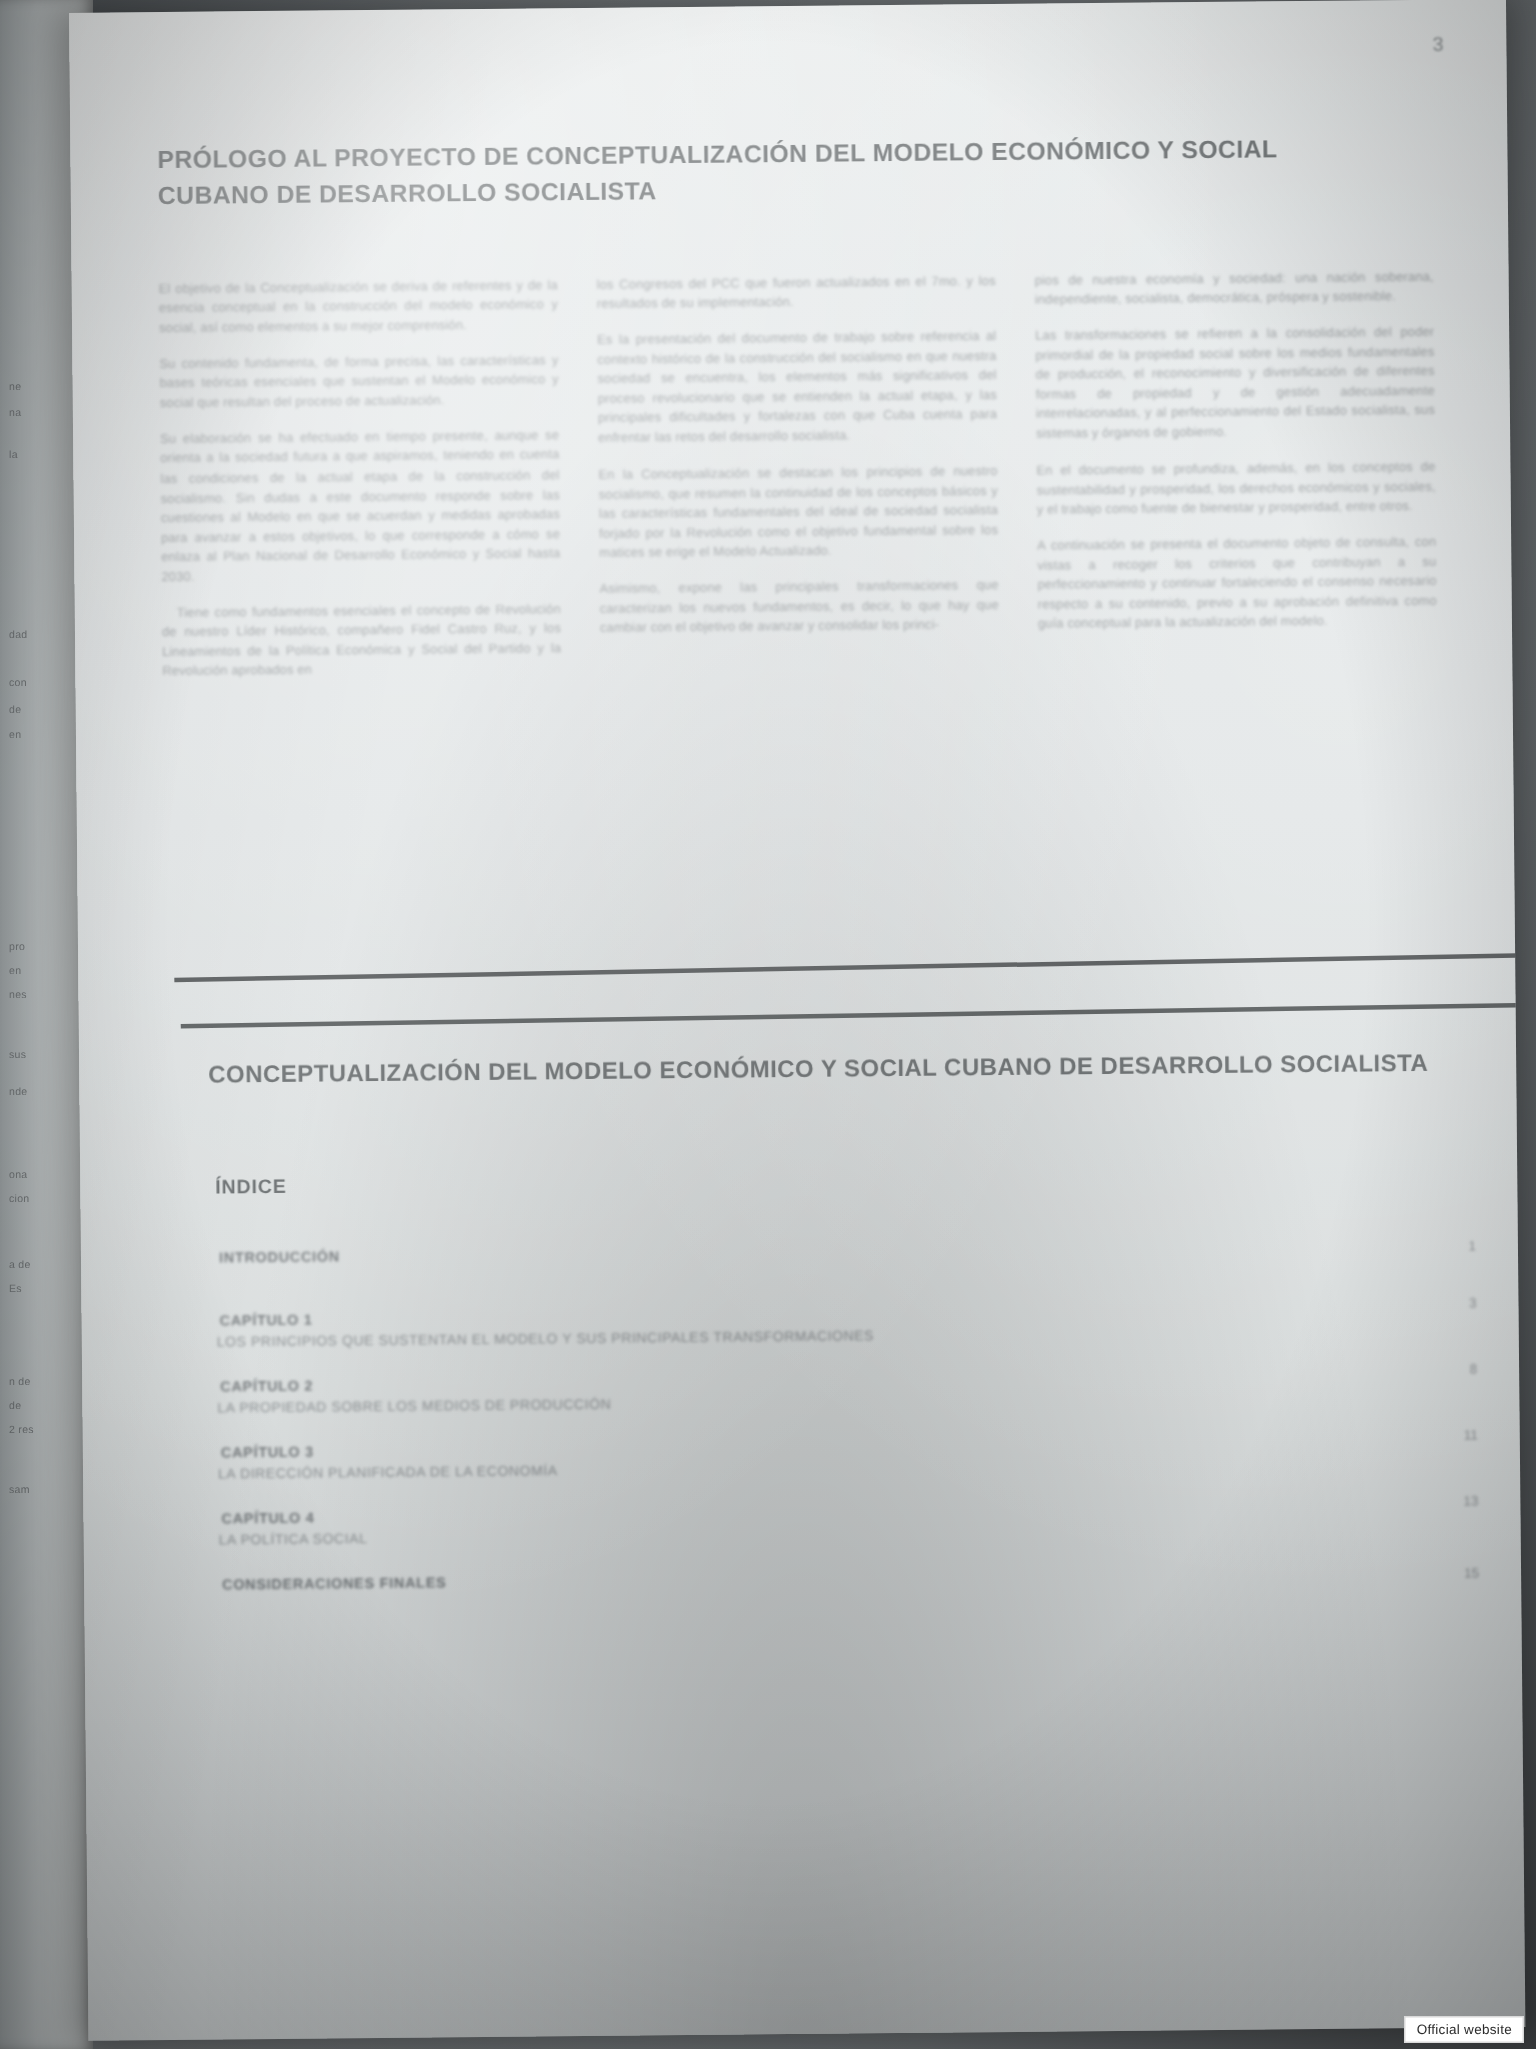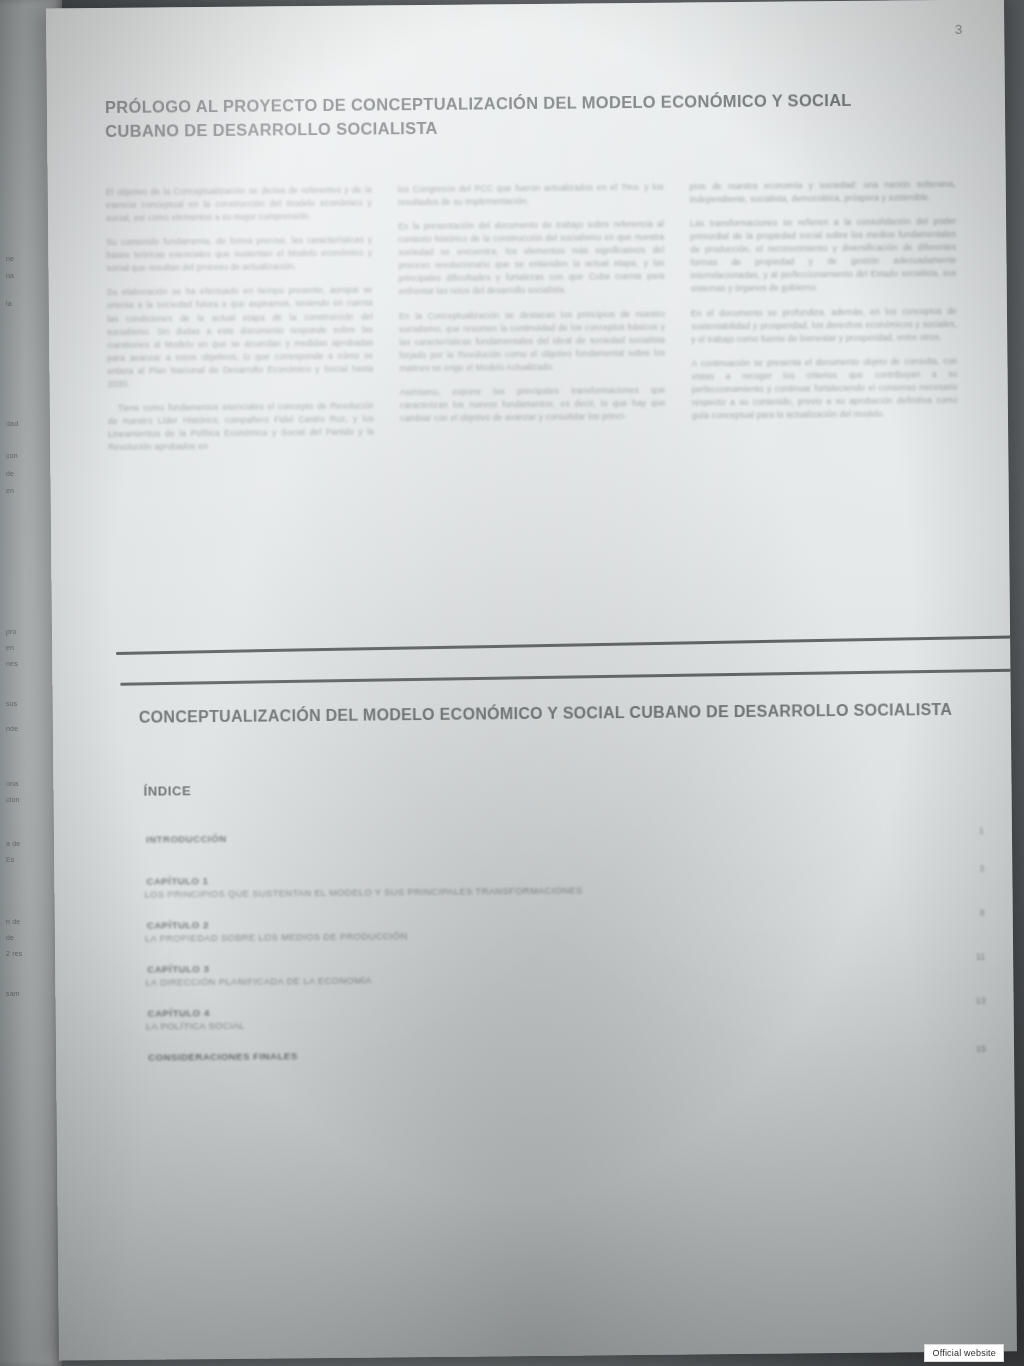--- a/index.html
+++ b/index.html
@@ -197,21 +197,21 @@
     top: -4px;
     font-size: 9px;
     color: #868b8e;
     filter: blur(1px);
   }
   .toc-entry.single .pg { top: 0; }
 
   
   .watermark {
     position: absolute;
-    right: 20px;
+    right: 8px;
     bottom: 4px;
     background: #ffffff;
     color: #2b2b2b;
     font-size: 9px;
     padding: 3px 7px 3px 7px;
     letter-spacing: .2px;
     border: 1px solid #d9d9d9;
   }
 
   

